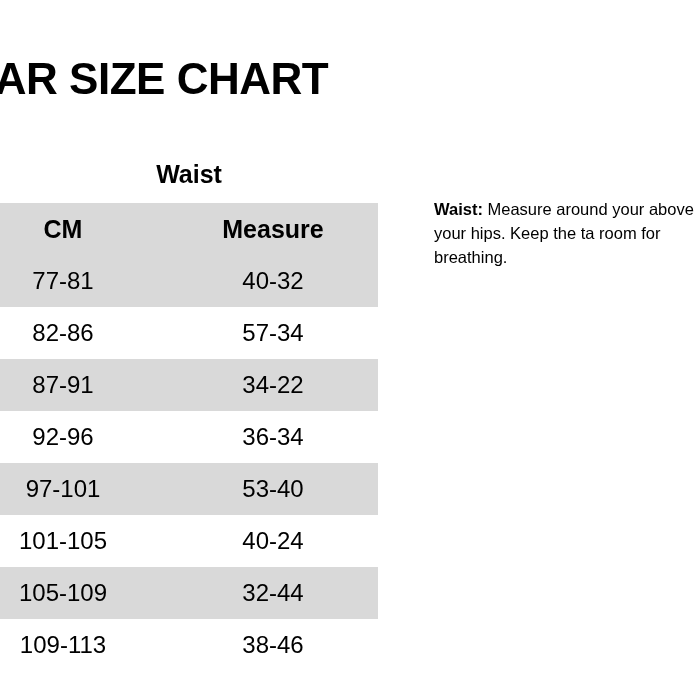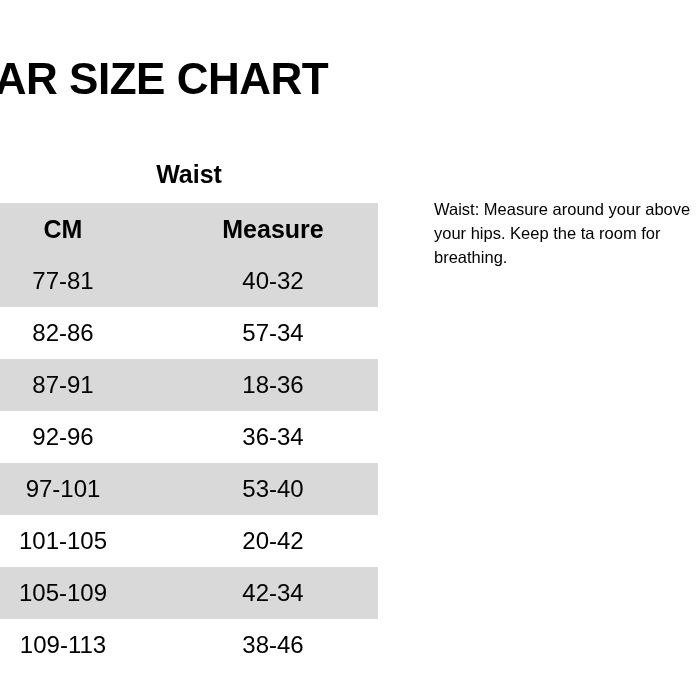--- a/index.html
+++ b/index.html
@@ -78,21 +78,21 @@
   
   .note-block {
     position: absolute;
     left: 434px;
     top: 198px;
     width: 272px;
     font-size: 16.5px;
     line-height: 1.45;
   }
   .note-block .note-label {
-    font-weight: normal;
+    font-weight: bold;
   }
   .note-text {
     display: inline;
   }
 </style>
 </head>
 <body>
 
 <h1 class="page-title">EAR SIZE CHART</h1>
 
@@ -113,37 +113,37 @@
       <tr>
         <td>77-81</td>
         <td>40-32</td>
       </tr>
       <tr>
         <td>82-86</td>
         <td>57-34</td>
       </tr>
       <tr>
         <td>87-91</td>
-        <td>18-36</td>
+        <td>34-22</td>
       </tr>
       <tr>
         <td>92-96</td>
         <td>36-34</td>
       </tr>
       <tr>
         <td>97-101</td>
         <td>53-40</td>
       </tr>
       <tr>
         <td>101-105</td>
-        <td>20-42</td>
+        <td>40-24</td>
       </tr>
       <tr>
         <td>105-109</td>
-        <td>42-34</td>
+        <td>32-44</td>
       </tr>
       <tr>
         <td>109-113</td>
         <td>38-46</td>
       </tr>
     </tbody>
   </table>
 </div>
 
 <div class="note-block">

